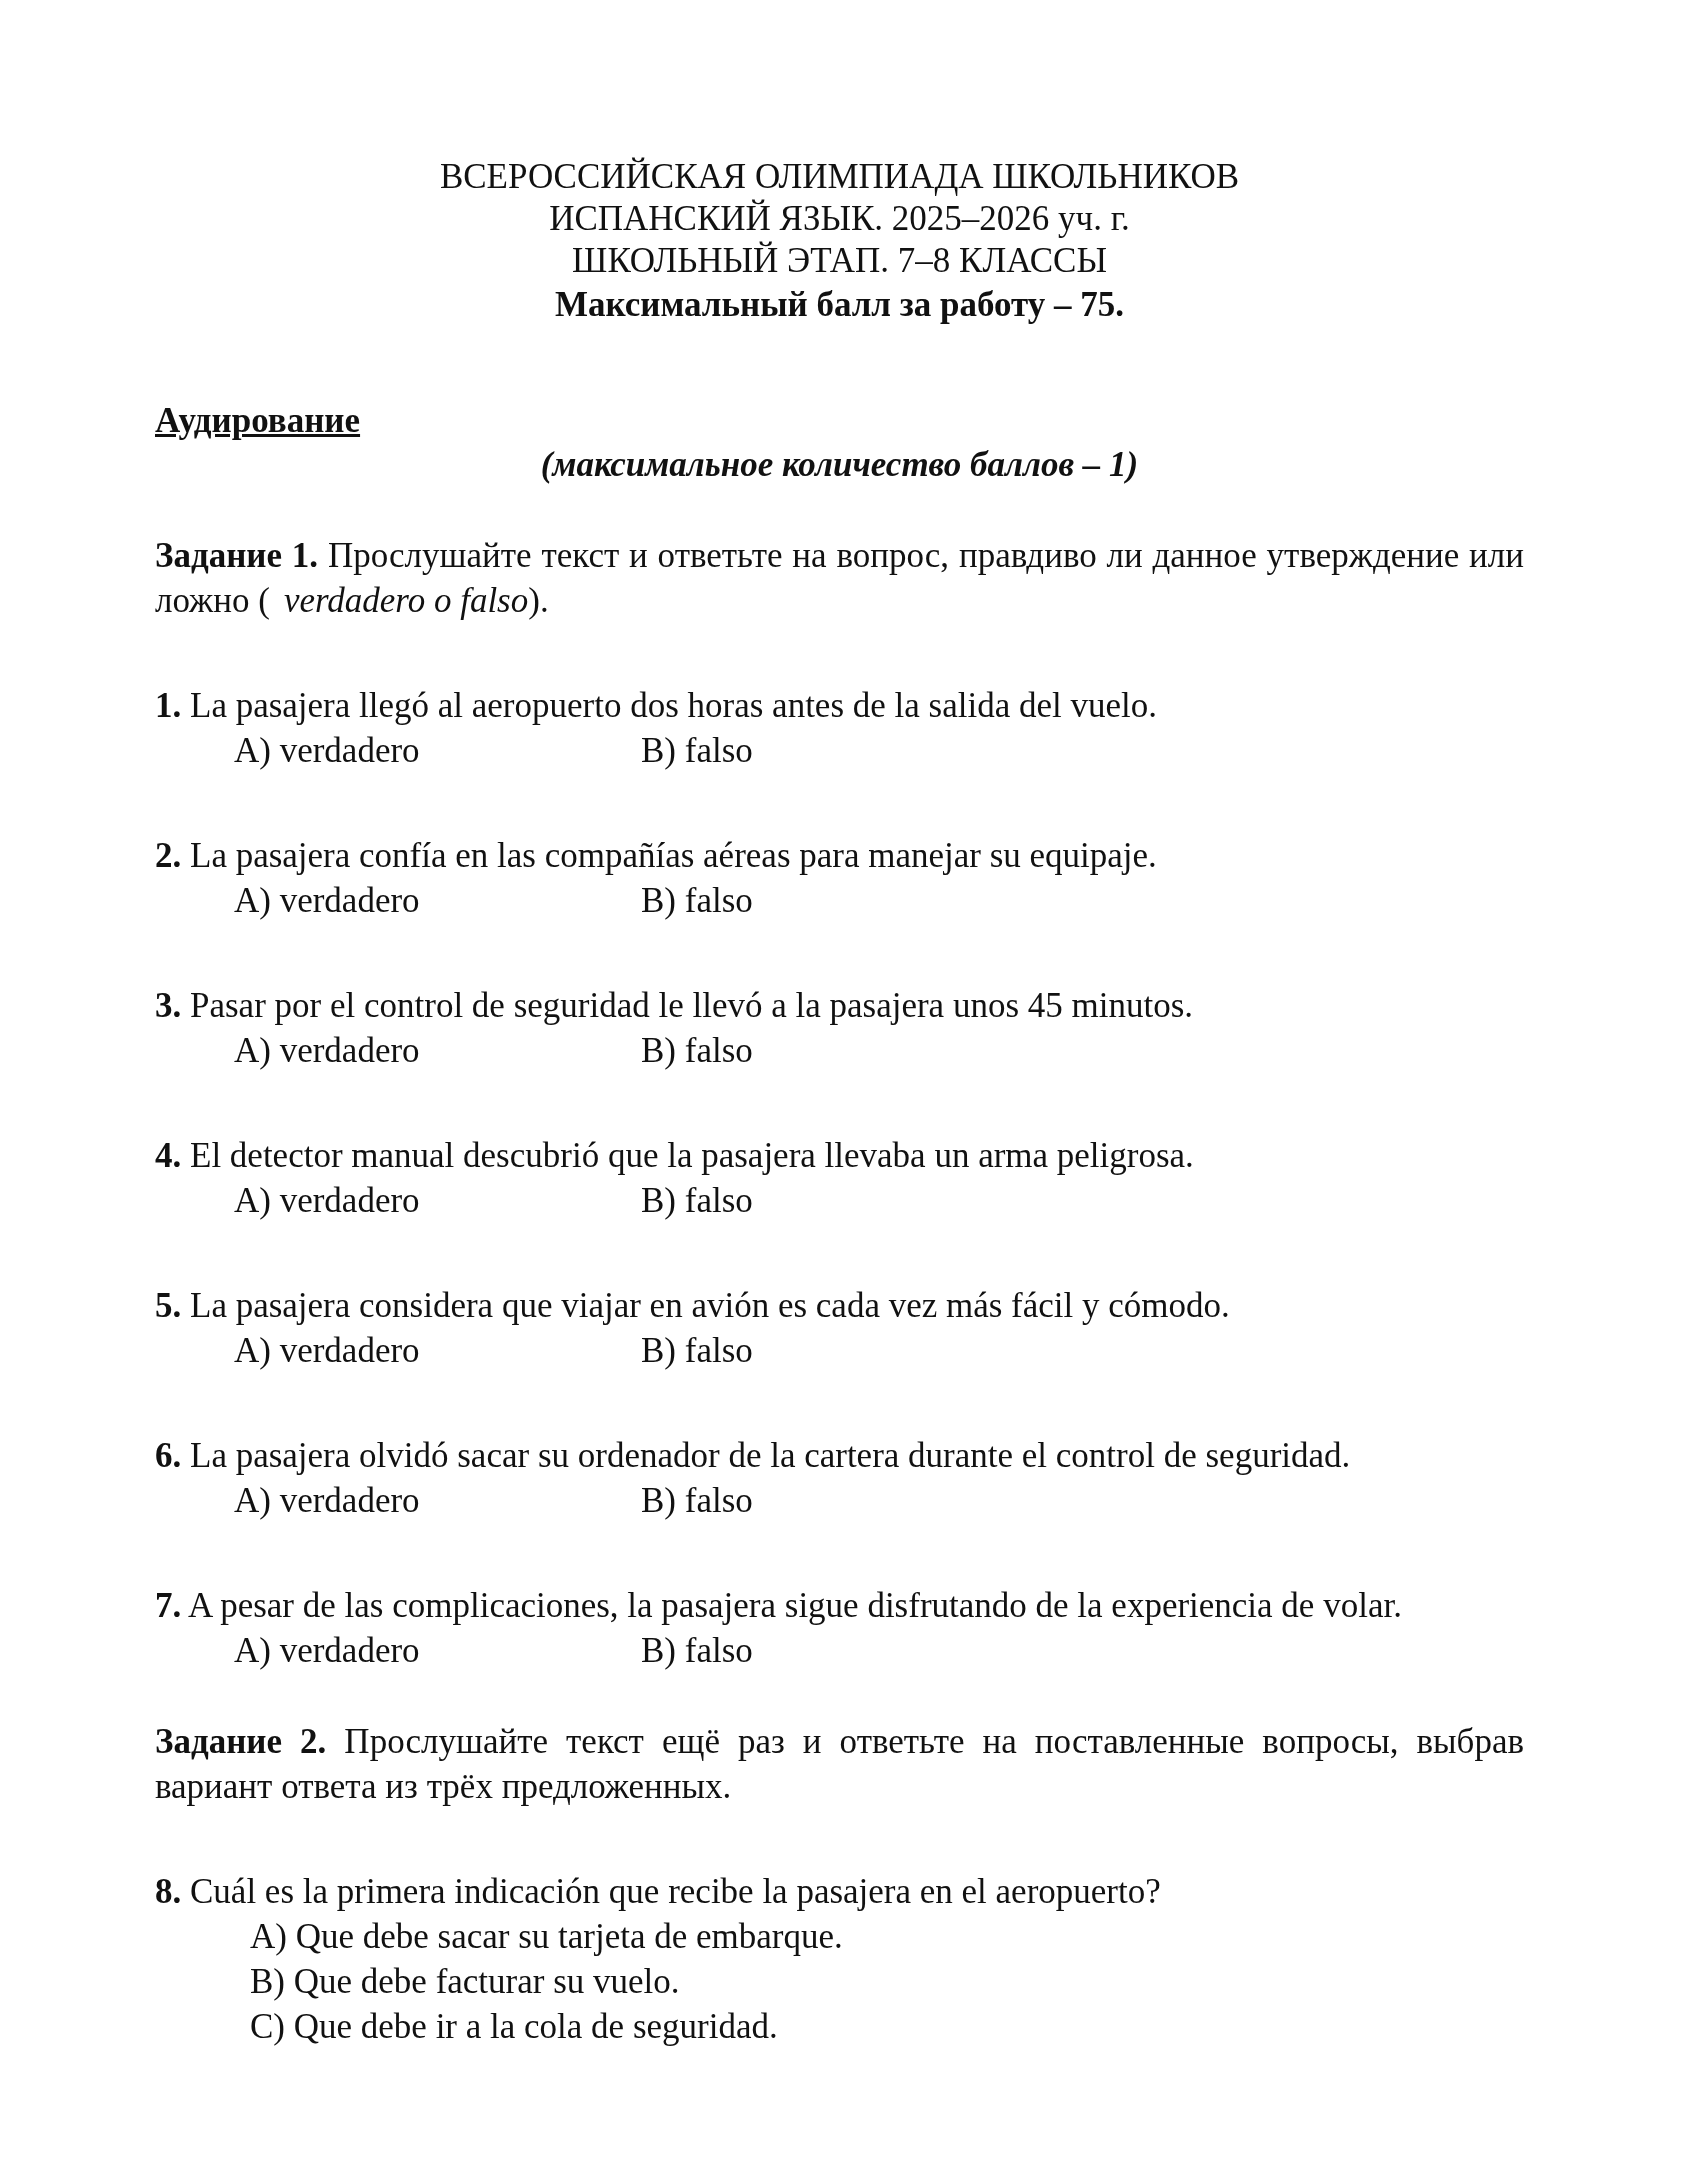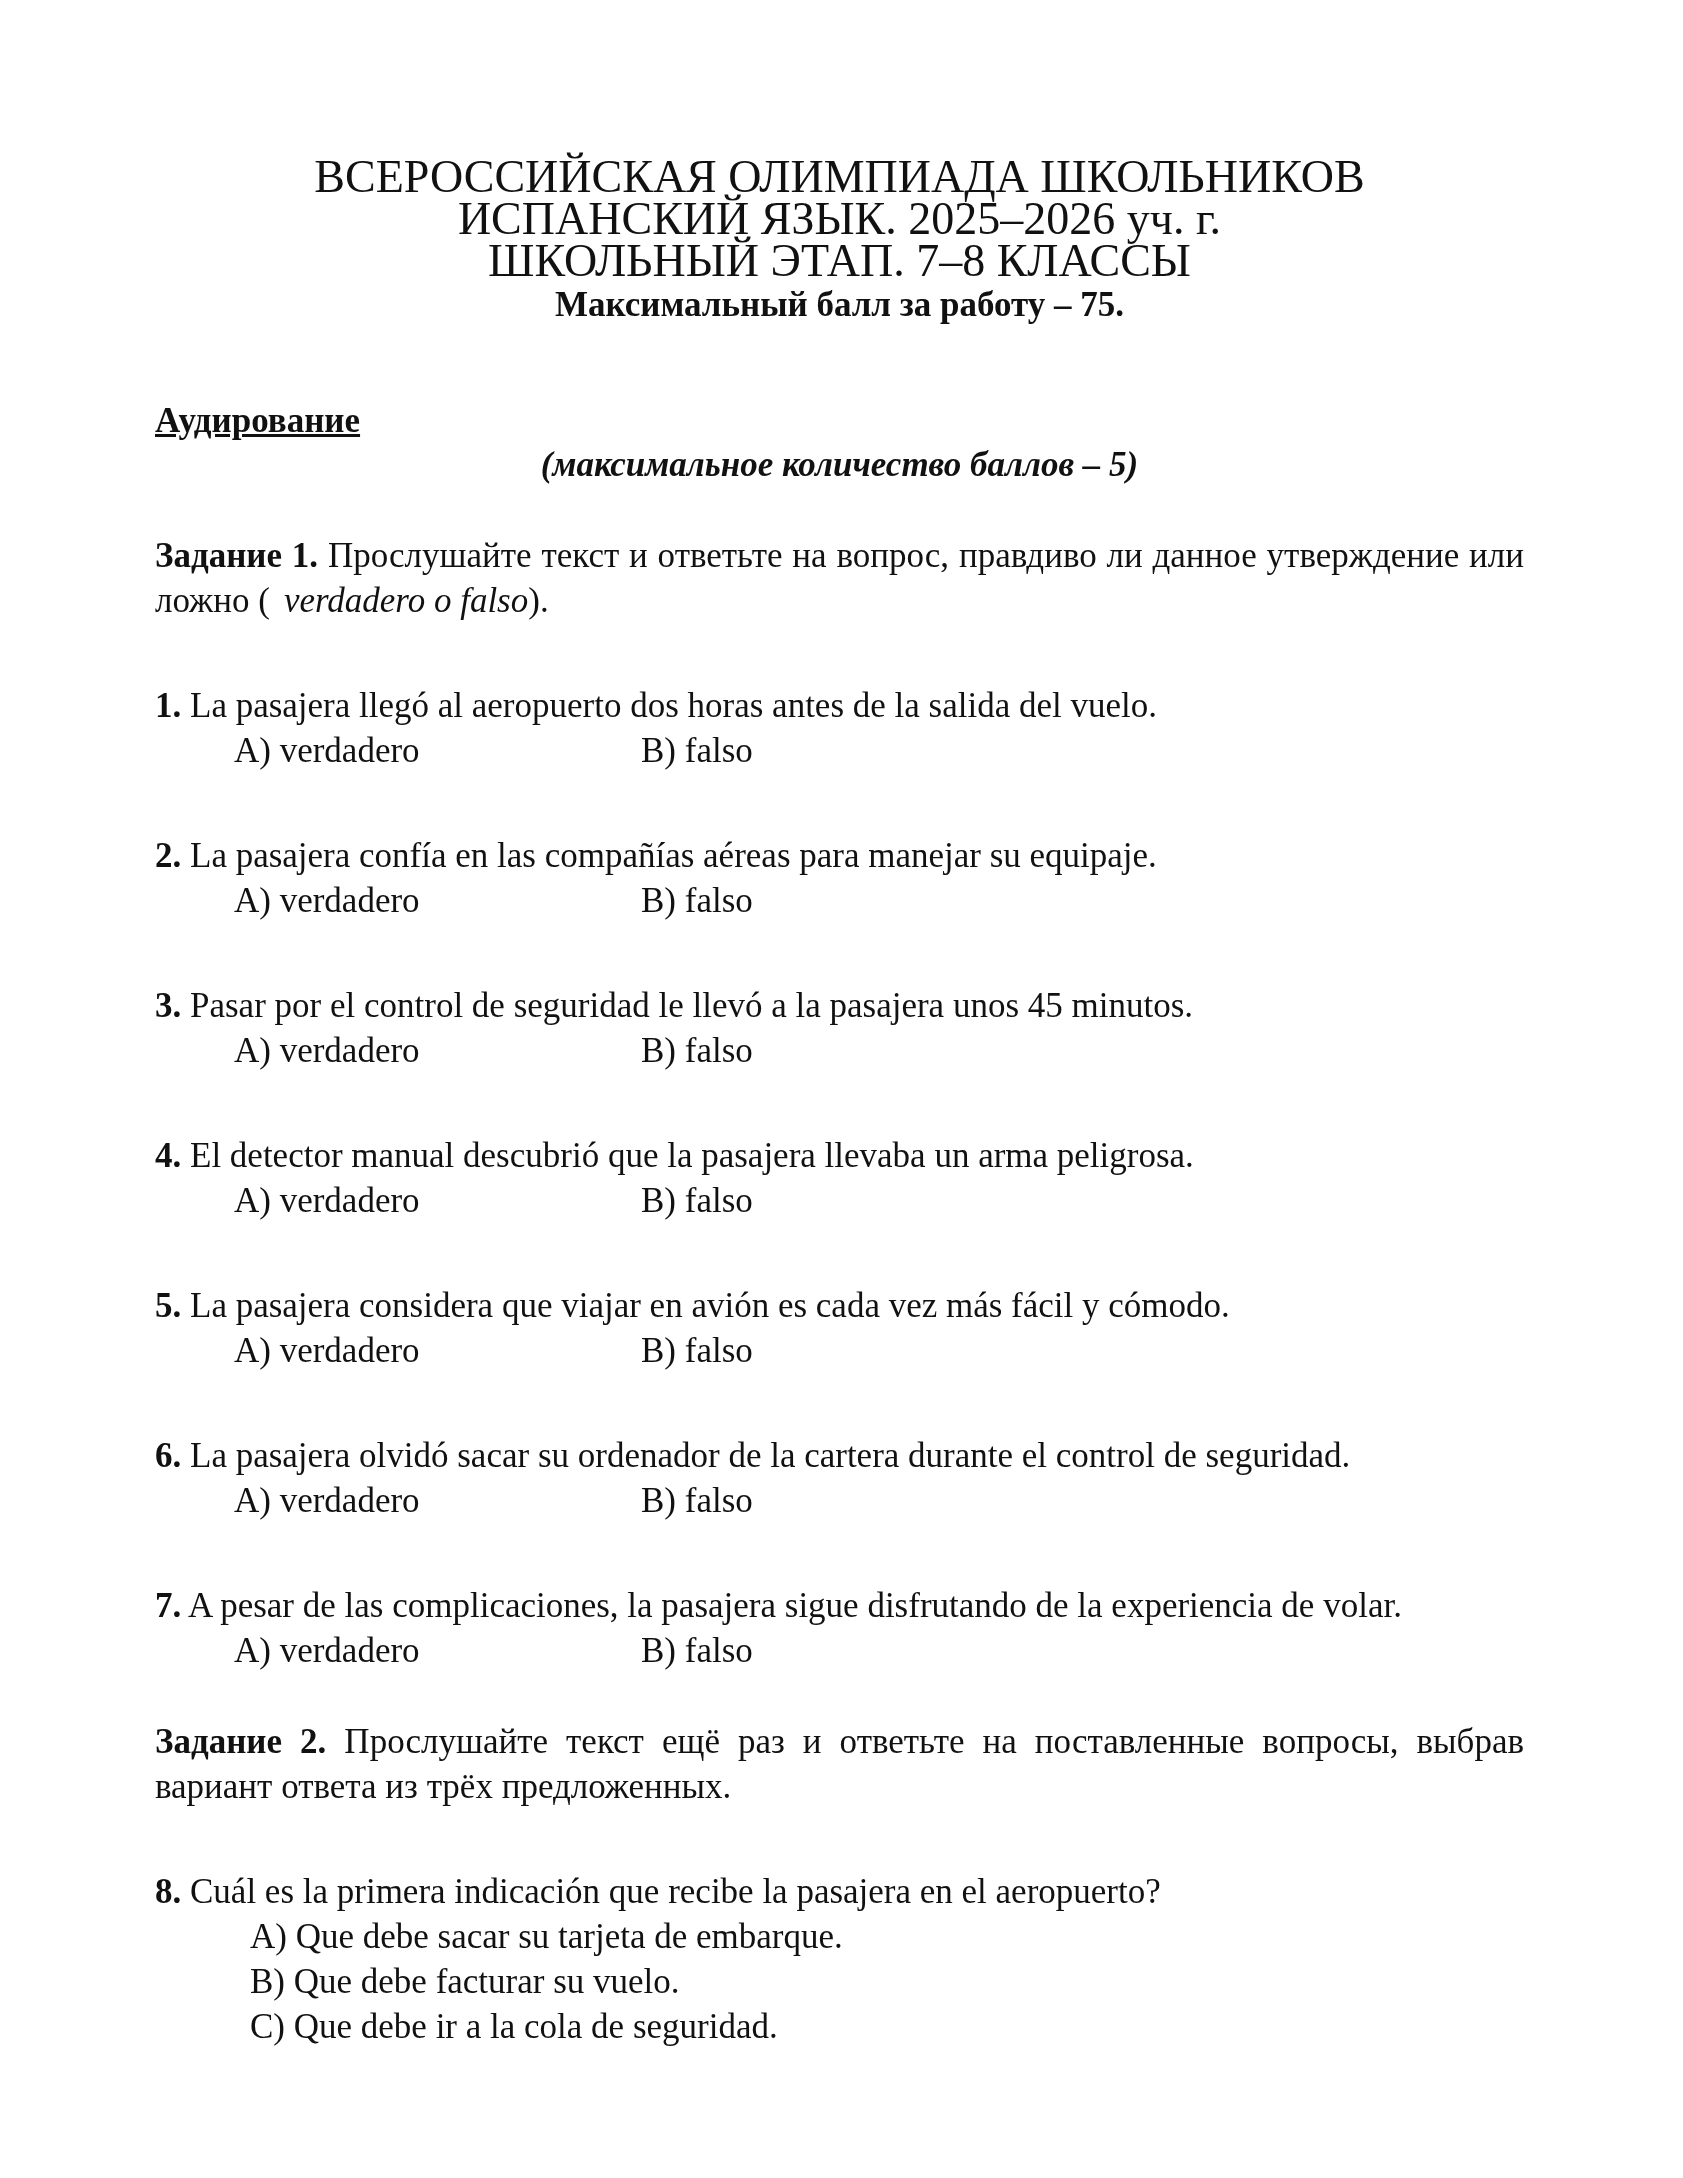--- a/index.html
+++ b/index.html
@@ -17,21 +17,21 @@
       font-size: 35px;
       line-height: 45px;
     }
     .page {
       position: absolute;
       left: 155px;
       top: 156px;
       width: 1369px;
     }
     .center { text-align: center; }
-    .title-block { line-height: 42px; font-size: 46px; }
+    .title-block { line-height: 42px; font-size: 35px; }
     .title-line { display: block; }
     .max-score {
       font-weight: bold;
       text-align: center;
     }
     .section-title {
       margin-top: 72px;
       text-align: left;
       font-weight: bold;
       text-decoration: underline;
@@ -75,21 +75,21 @@
 
   <div class="title-block center">
     <span class="title-line">ВСЕРОССИЙСКАЯ ОЛИМПИАДА ШКОЛЬНИКОВ</span>
     <span class="title-line">ИСПАНСКИЙ ЯЗЫК. 2025–2026 уч. г.</span>
     <span class="title-line">ШКОЛЬНЫЙ ЭТАП. 7–8 КЛАССЫ</span>
   </div>
 
   <div class="max-score">Максимальный балл за работу – 75.</div>
 
   <div class="section-title">Аудирование</div>
-  <div class="section-sub">(максимальное количество баллов – 5)</div>
+  <div class="section-sub">(максимальное количество баллов – 1)</div>
 
   <div class="task">
     <b>Задание 1.</b><span> Прослушайте текст и ответьте на вопрос, правдиво ли данное утверждение или ложно (</span><span class="it">verdadero o falso</span><span>).</span>
   </div>
 
   <div class="question">
     <span class="q-num">1.</span><span> La pasajera llegó al aeropuerto dos horas antes de la salida del vuelo.</span>
   </div>
   <div class="tf-options">
     <span class="tf-opt-a">A) verdadero</span>

